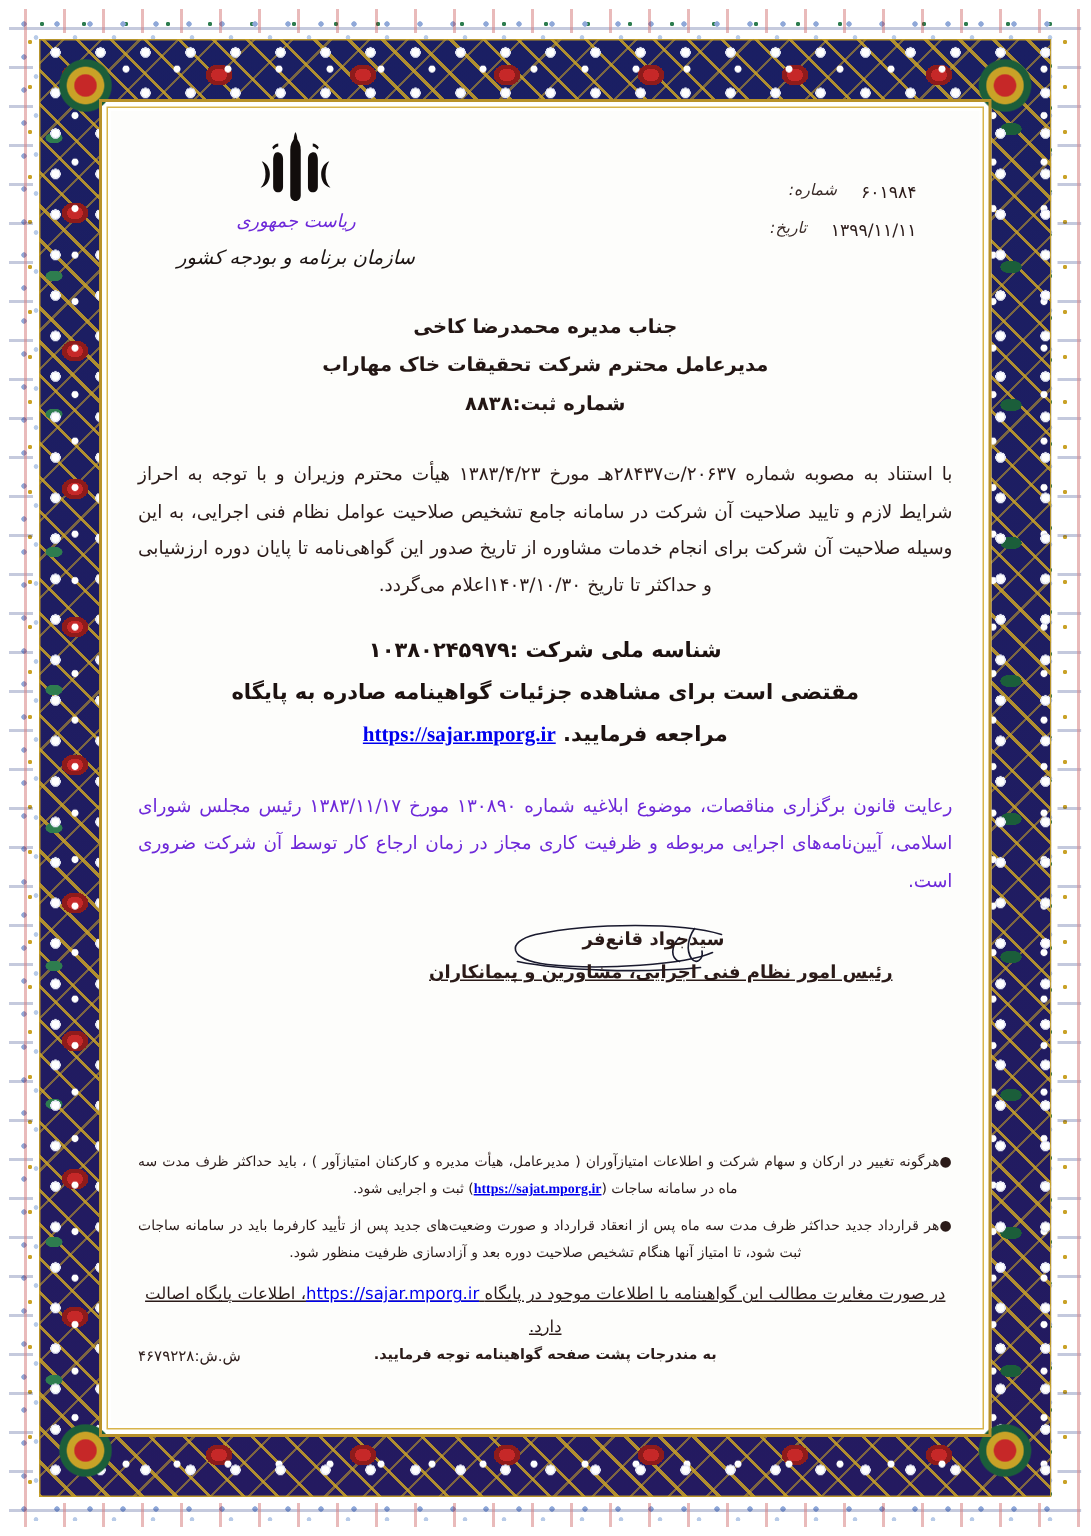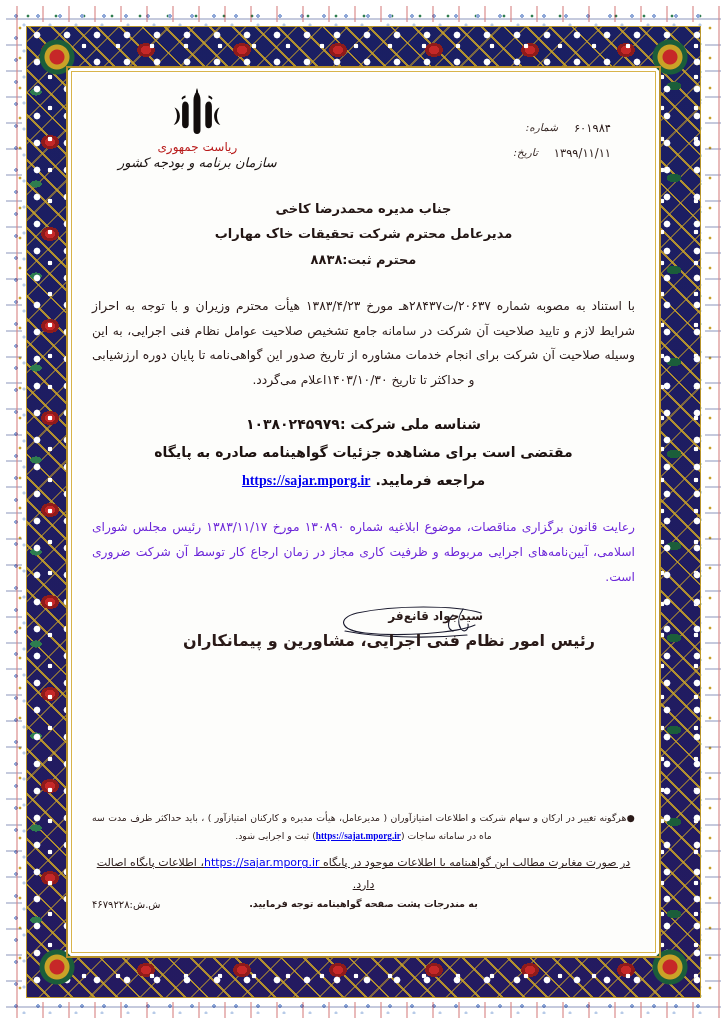--- a/index.html
+++ b/index.html
@@ -91,41 +91,41 @@
 
   .topbar{display:flex;justify-content:space-between;align-items:flex-start;}
 
   .meta{font-size:11.5px;line-height:2.15;padding-top:30px;padding-right:24px;direction:rtl;}
   .meta-row{display:flex;gap:16px;justify-content:flex-start;white-space:nowrap;}
   .meta-k{font-style:italic;font-size:10.5px;color:#3a2b28;min-width:34px;}
   .meta-v{letter-spacing:.5px;}
 
   .emblem{text-align:center;padding-left:26px;}
   .emblem svg{display:block;margin:0 auto 4px auto;}
-  .emb-l1{font-size:12px;color:#b91c1c;letter-spacing:.3px;}
-  .emb-l2{font-size:13px;font-style:italic;color:#1c1412;margin-top:1px;letter-spacing:.3px;}
+  .emb-l1{font-size:12px;font-style:italic;color:#6d28d9;letter-spacing:.3px;}
+  .emb-l2{font-size:13px;font-style:italic;color:#1c1412;margin-top:11px;letter-spacing:.3px;}
 
   h1.title{
     text-align:center;font-size:22.5px;font-weight:bold;margin:30px 0 0 0;
     letter-spacing:.2px;color:#1d1210;
   }
 
   .addressee{margin-top:26px;text-align:center;font-size:13px;font-weight:bold;line-height:1.95;color:#231614;}
 
   .para{margin-top:22px;font-size:12.3px;line-height:2.0;text-align:justify;text-align-last:center;color:#2a1a18;}
 
   .highlight{margin-top:18px;text-align:center;font-size:14px;font-weight:bold;line-height:2.0;color:#1d1210;}
   .highlight .nid{letter-spacing:.6px;}
   .url{font-family:"Liberation Serif","DejaVu Serif",serif;text-decoration:underline;direction:ltr;display:inline-block;font-weight:bold;}
 
   .para2{margin-top:20px;font-size:12.3px;line-height:2.0;text-align:justify;text-align-last:right;color:#6d28d9;}
 
   .signblock{margin-top:20px;position:relative;height:64px;}
   .sign-name{position:absolute;right:152px;top:0;font-size:12px;font-weight:bold;}
-  .sign-title{position:absolute;right:40px;top:22px;font-size:16px;font-weight:bold;}
+  .sign-title{position:absolute;right:40px;top:22px;font-size:12px;font-weight:bold;text-decoration:underline;}
   .sign-svg{position:absolute;right:150px;top:-6px;}
 
   .footnotes{position:absolute;left:0;right:0;bottom:30px;}
   .fn{font-size:9.3px;line-height:1.95;text-align:justify;text-align-last:center;color:#2a1a18;margin-bottom:7px;}
   .fn .u{text-decoration:underline;font-family:"Liberation Serif","DejaVu Serif",serif;font-weight:bold;direction:ltr;display:inline-block;}
   .fn-strong{font-size:11px;font-weight:normal;text-align:center;line-height:1.95;text-decoration:underline;}
   .fn-strong2{font-size:9.6px;font-weight:bold;text-align:center;line-height:1.95;}
 
   .serial{position:absolute;left:0;bottom:4px;font-size:10px;letter-spacing:.4px;direction:rtl;}
 </style>
@@ -176,21 +176,21 @@
         <div class="emb-l1">ریاست جمهوری</div>
         <div class="emb-l2">سازمان برنامه و بودجه کشور</div>
       </div>
 
     </div>
 
 
     <div class="addressee">
       <div>جناب مدیره محمدرضا کاخی</div>
       <div>مدیرعامل محترم شرکت تحقیقات خاک مهاراب</div>
-      <div>محترم ثبت:۸۸۳۸</div>
+      <div>شماره ثبت:۸۸۳۸</div>
     </div>
 
     <p class="para">با استناد به مصوبه شماره ۲۰۶۳۷/ت۲۸۴۳۷هـ مورخ ۱۳۸۳/۴/۲۳ هیأت محترم وزیران و با توجه به احراز شرایط لازم و تایید صلاحیت آن شرکت در سامانه جامع تشخیص صلاحیت عوامل نظام فنی اجرایی، به این وسیله صلاحیت آن شرکت برای انجام خدمات مشاوره از تاریخ صدور این گواهی‌نامه تا پایان دوره ارزشیابی و حداکثر تا تاریخ ۱۴۰۳/۱۰/۳۰اعلام می‌گردد.</p>
 
     <div class="highlight">
       <div>
         <span>شناسه ملی شرکت :</span><span class="nid">۱۰۳۸۰۲۴۵۹۷۹</span>
       </div>
       <div>مقتضی است برای مشاهده جزئیات گواهینامه صادره به پایگاه</div>
       <div>
@@ -213,20 +213,23 @@
       <div class="sign-name">سیدجواد قانع‌فر</div>
       <div class="sign-title">رئیس امور نظام فنی اجرایی، مشاورین و پیمانکاران</div>
     </div>
 
     <div class="footnotes">
 
       <div class="fn">
         <span>●</span><span>هرگونه تغییر در ارکان و سهام شرکت و اطلاعات امتیازآوران ( مدیرعامل، هیأت مدیره و کارکنان امتیازآور ) ، باید حداکثر ظرف مدت سه ماه در سامانه ساجات (</span><a class="u" href="#">https://sajat.mporg.ir</a><span>) ثبت و اجرایی شود.</span>
       </div>
 
+      <div class="fn">
+        <span>●</span><span>هر قرارداد جدید حداکثر ظرف مدت سه ماه پس از انعقاد قرارداد و صورت وضعیت‌های جدید پس از تأیید کارفرما باید در سامانه ساجات ثبت شود، تا امتیاز آنها هنگام تشخیص صلاحیت دوره بعد و آزادسازی ظرفیت منظور شود.</span>
+      </div>
 
       <div class="fn-strong">
         <span>در صورت مغایرت مطالب این گواهینامه با اطلاعات موجود در پایگاه</span>
         <a class="u" href="#">https://sajar.mporg.ir</a><span>، اطلاعات پایگاه اصالت دارد.</span>
       </div>
 
       <div class="fn-strong2">به مندرجات پشت صفحه گواهینامه توجه فرمایید.</div>
 
       <div class="serial">
         <span>ش.ش:</span><span>۴۶۷۹۲۲۸</span>

